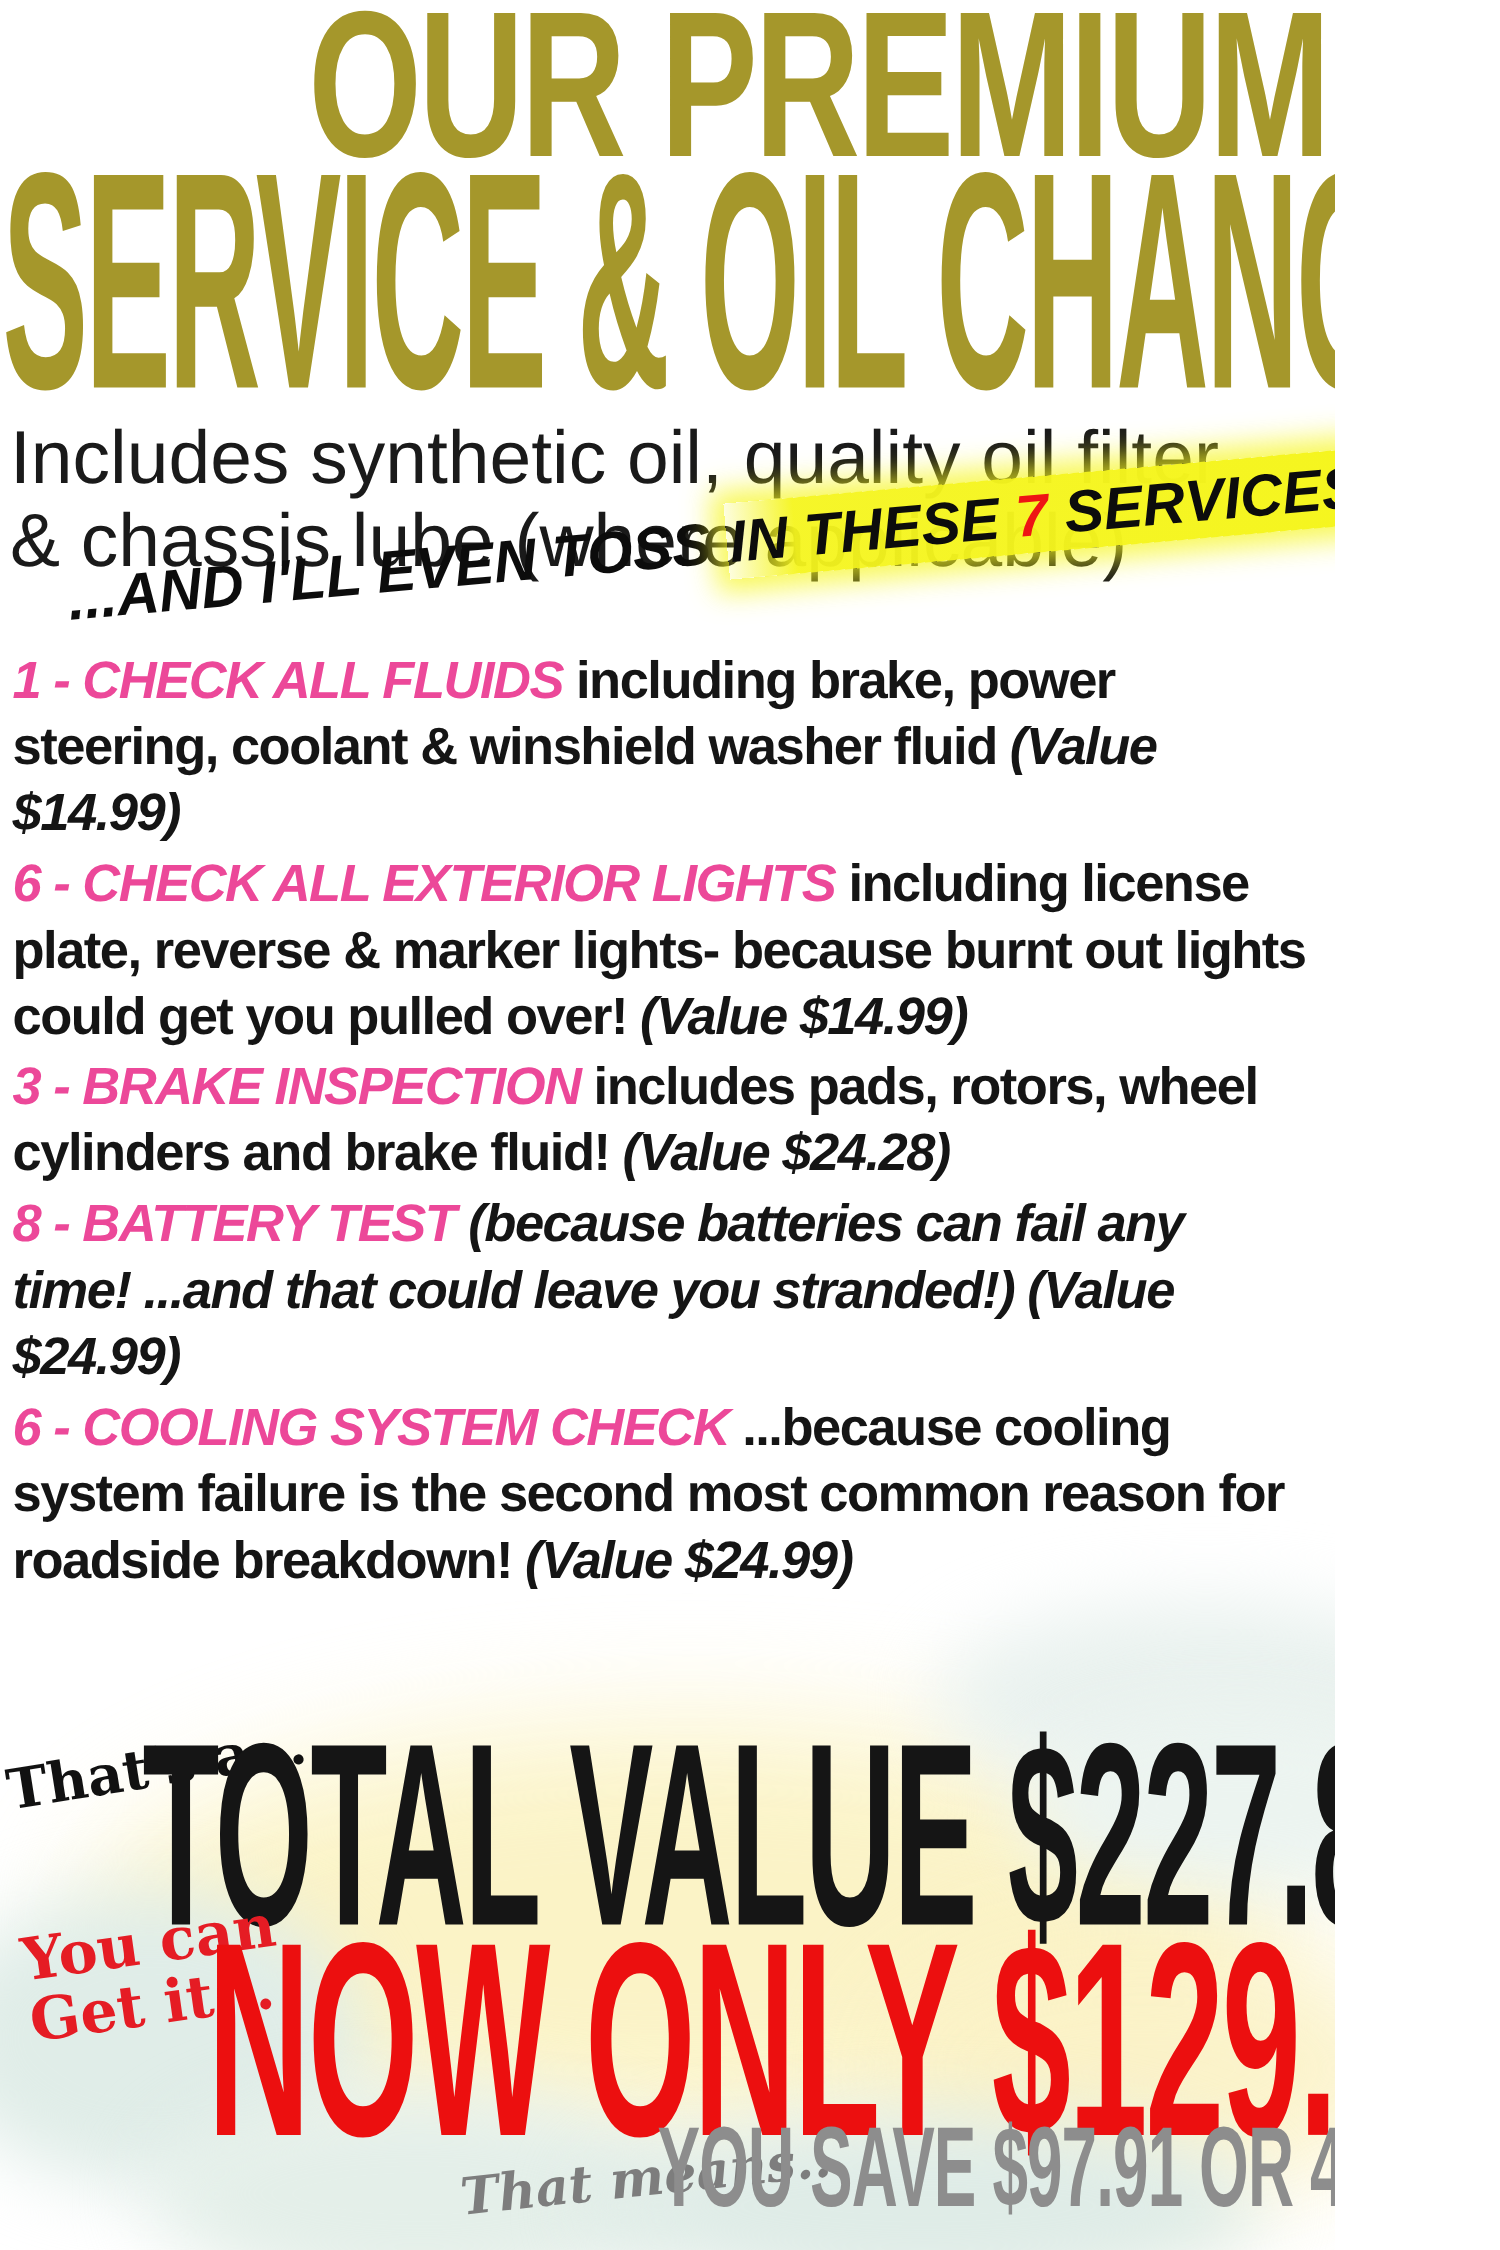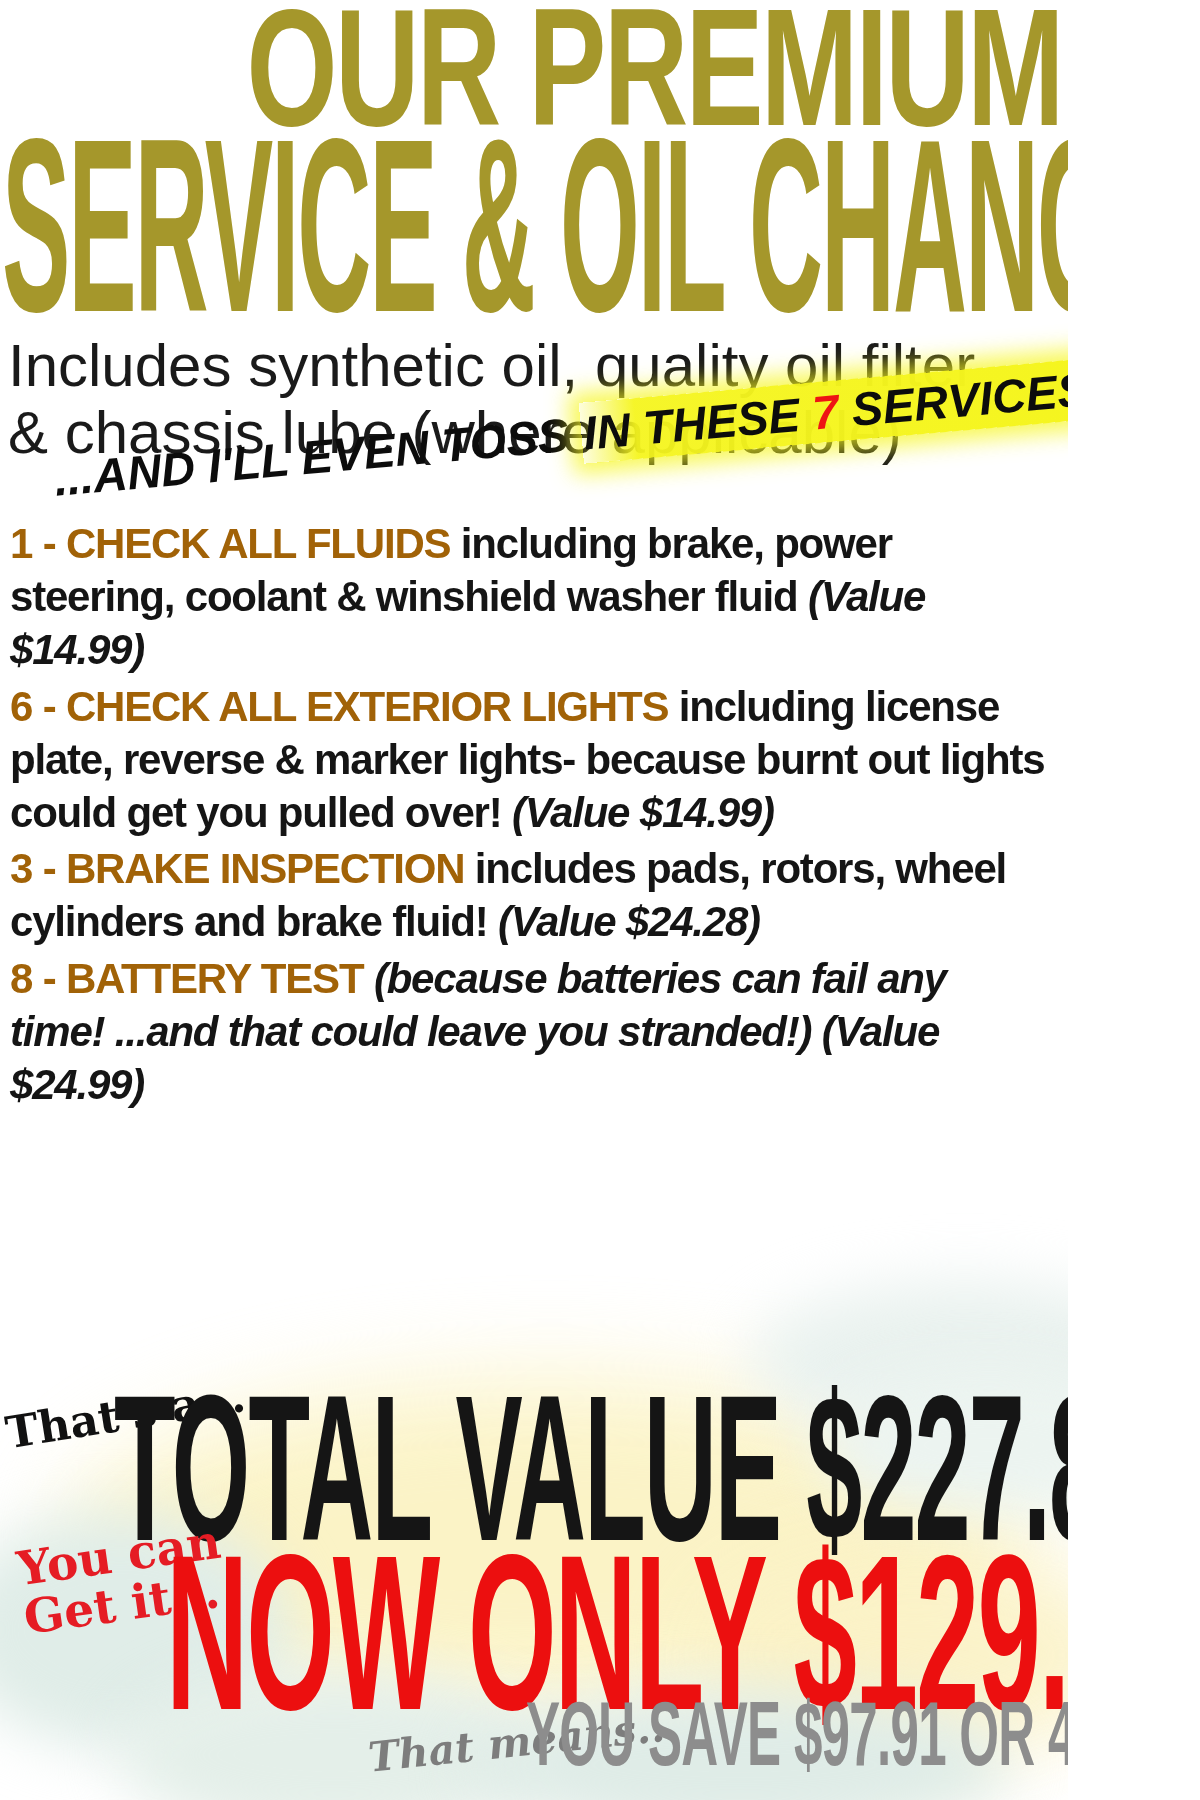--- a/index.html
+++ b/index.html
@@ -40,21 +40,21 @@
            letter-spacing:0px;}
   #tagline .hl{background:linear-gradient(90deg,rgba(245,245,30,.15),rgba(245,245,30,.95) 10%,#f5f51e);
                box-shadow:0 0 22px 10px rgba(245,245,30,.75);padding:4px 2px;}
   #tagline .seven{color:#ee1414;}
 
   
   #services{position:absolute;top:518px;left:10px;width:1040px;
             font-size:42px;font-weight:bold;line-height:1.26;color:#151515;
             letter-spacing:-1.2px;}
   #services p{margin:0 0 4px 0;}
-  .svc-head{color:#a16207;}
+  .svc-head{color:#ec4899;font-style:italic;}
   .svc-note{font-style:italic;}
 
   
   .script{position:absolute;font-family:"DejaVu Serif",serif;font-weight:bold;}
   #thatsA{top:1408px;left:2px;font-size:44px;color:#111;transform:rotate(-9deg);transform-origin:left top;}
   #youCan{top:1545px;left:14px;font-size:47px;color:#e51c24;line-height:1.05;
           transform:rotate(-8deg);transform-origin:left top;}
   #thatMeans{top:1734px;left:366px;font-size:41px;color:#7d7d7d;font-style:italic;
              transform:rotate(-6deg);transform-origin:left top;}
 </style>
@@ -78,20 +78,21 @@
 
   <div id="tagline">
     <span>...AND I'LL EVEN TOSS </span><span class="hl"><span>IN THESE </span><span class="seven">7</span><span> SERVICES...</span></span>
   </div>
 
   <div id="services">
     <p><span class="svc-head">1 - CHECK ALL FLUIDS</span><span class="svc-body"> including brake, power steering, coolant &amp; winshield washer fluid </span><span class="svc-note">(Value $14.99)</span></p>
     <p><span class="svc-head">6 - CHECK ALL EXTERIOR LIGHTS</span><span class="svc-body"> including license plate, reverse &amp; marker lights- because burnt out lights could get you pulled over! </span><span class="svc-note">(Value $14.99)</span></p>
     <p><span class="svc-head">3 - BRAKE INSPECTION</span><span class="svc-body"> includes pads, rotors, wheel cylinders and brake fluid! </span><span class="svc-note">(Value $24.28)</span></p>
     <p><span class="svc-head">8 - BATTERY TEST</span><span class="svc-body"> </span><span class="svc-note">(because batteries can fail any time! ...and that could leave you stranded!) (Value $24.99)</span></p>
+    <p><span class="svc-head">6 - COOLING SYSTEM CHECK</span><span class="svc-body"> ...because cooling system failure is the second most common reason for roadside breakdown! </span><span class="svc-note">(Value $24.99)</span></p>
   </div>
 
   <div id="thatsA" class="script">That's a...</div>
   <div id="totalValue" class="disp">TOTAL VALUE $227.86</div>
 
   <div id="youCan" class="script">
     <span>You can</span><br>
     <span>Get it...</span>
   </div>
   <div id="nowOnly" class="disp">NOW ONLY $129.95</div>

